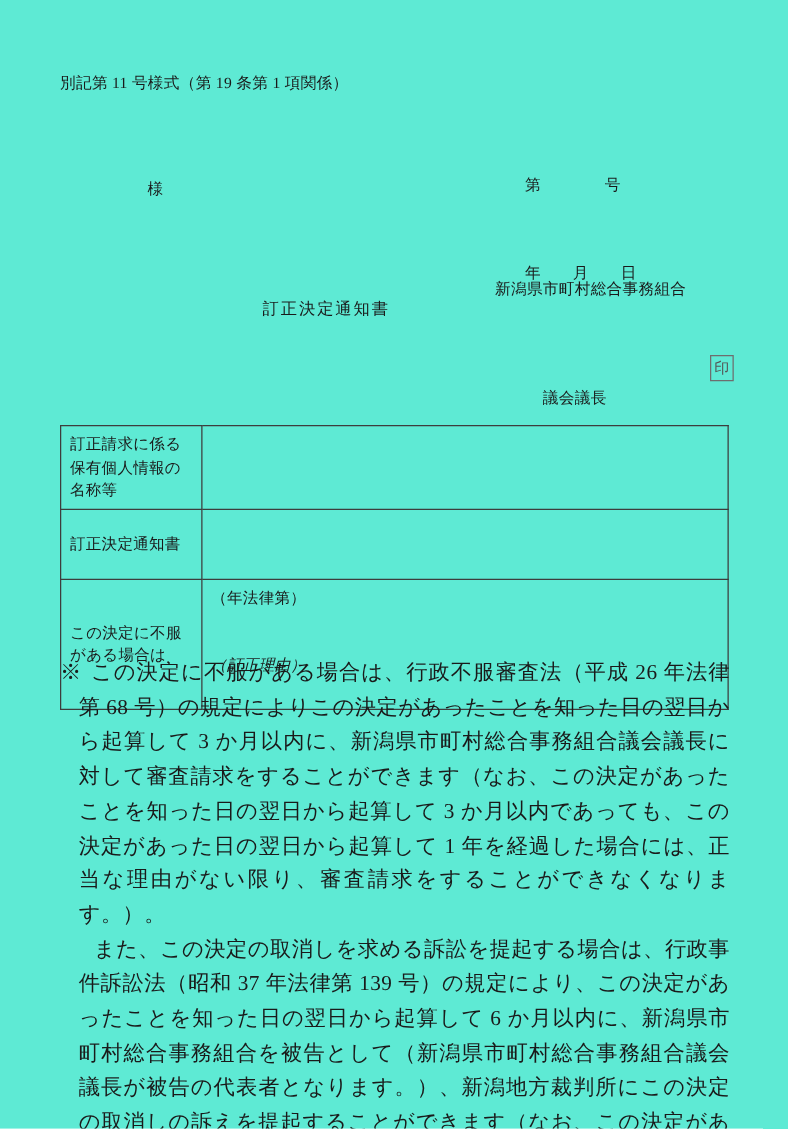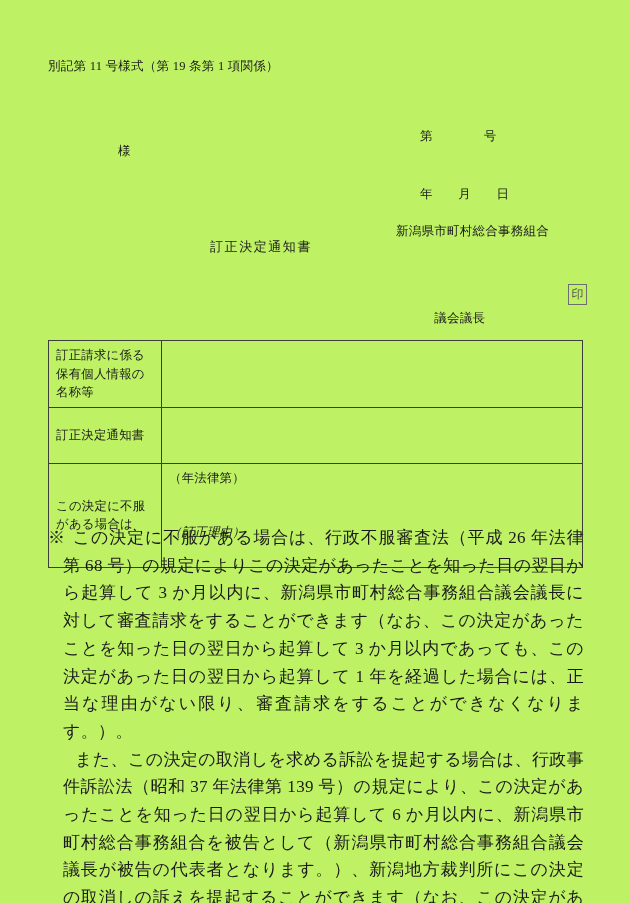--- a/index.html
+++ b/index.html
@@ -9,21 +9,21 @@
     background: #ffffff;
   }
   body {
     font-family: "Liberation Serif", "DejaVu Serif", serif;
     color: #1a1a1a;
   }
   #page {
     position: relative;
     width: 630px;
     height: 903px;
-    background: #bef264;
+    background: #5eead4;
     overflow: hidden;
     box-sizing: border-box;
   }
 
   
   .jp {
     font-family: "Liberation Serif", "DejaVu Serif", serif;
     letter-spacing: 0.02em;
   }
   .abs { position: absolute; }
@@ -37,21 +37,21 @@
     white-space: pre;
   }
 
   #doc-meta {
     left: 420px;
     top: 88px;
     font-size: 12.5px;
     line-height: 1.55;
     white-space: pre;
   }
-  #doc-meta .meta-line { display: block; }
+  #doc-meta .meta-line { display: block; margin-top: 12px; }
 
   
   #recipient-line {
     left: 118px;
     top: 143px;
     font-size: 12.5px;
     white-space: pre;
   }
 
   

